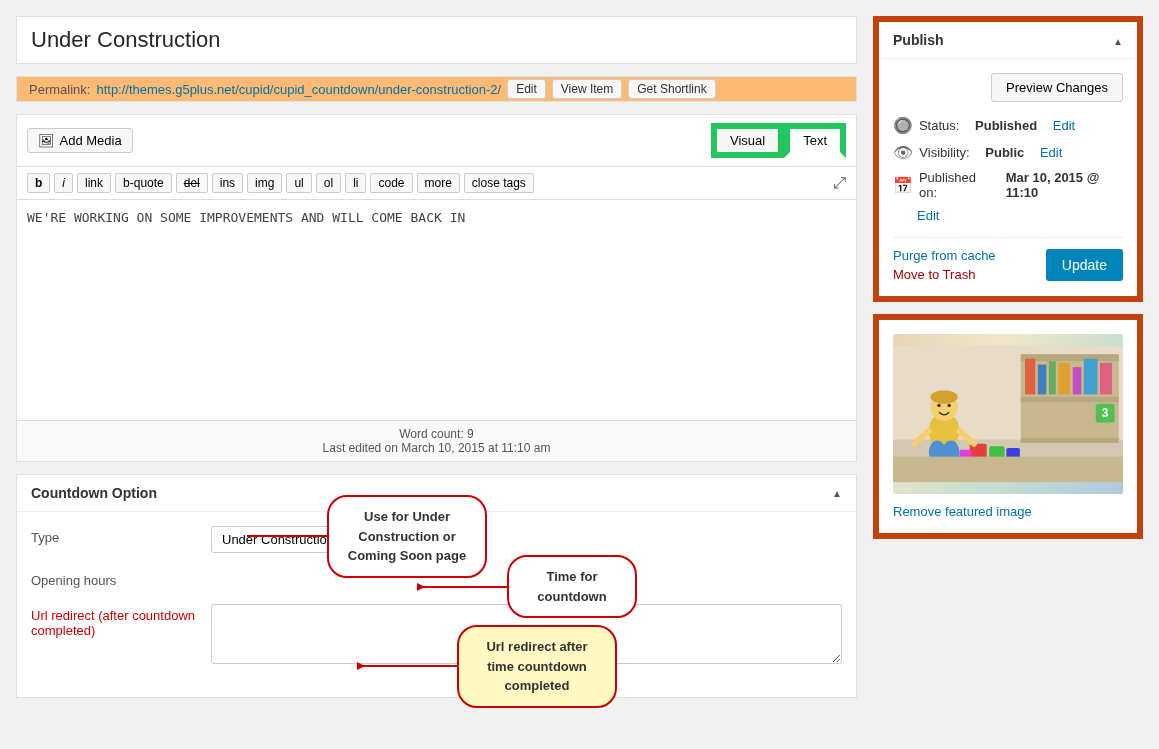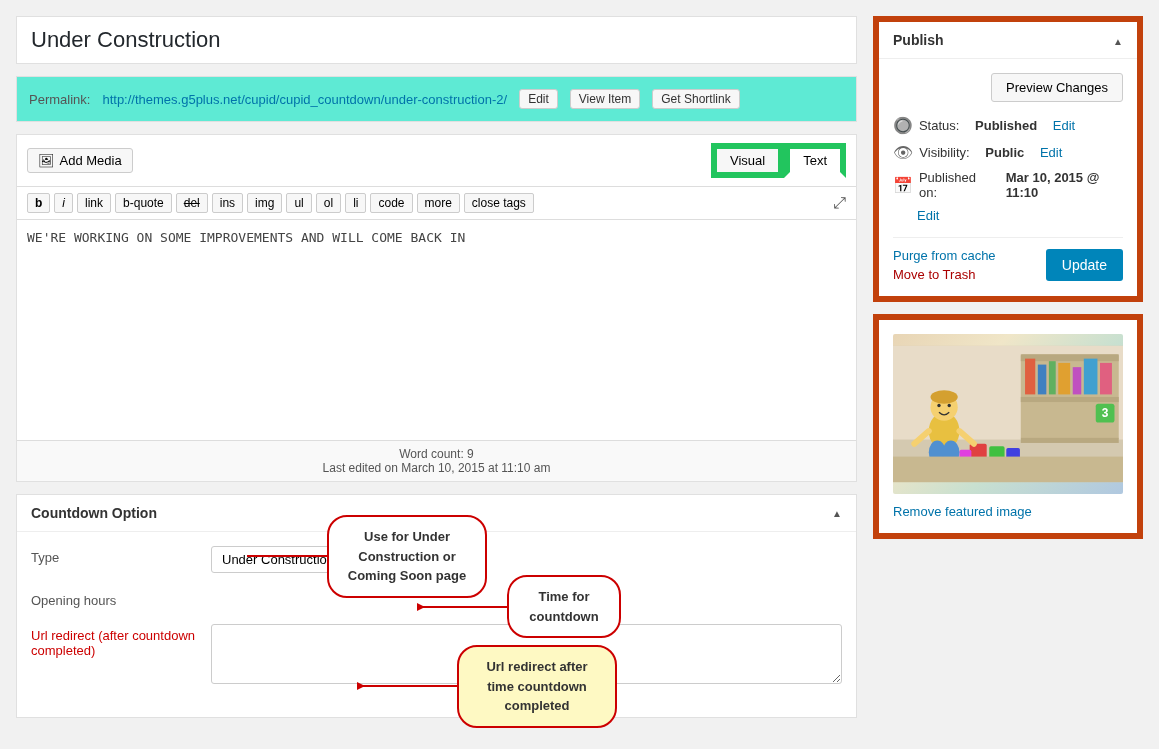--- a/index.html
+++ b/index.html
@@ -6,21 +6,21 @@
     body { font-family: -apple-system, BlinkMacSystemFont, "Segoe UI", Arial, sans-serif; font-size: 13px; background: #f1f1f1; color: #333; }
 
     .layout { display: flex; gap: 16px; padding: 16px; max-width: 1159px; }
 
     
     .main-content { flex: 1; min-width: 0; }
 
     .page-title-box { background: #fff; border: 1px solid #e0e0e0; padding: 10px 14px; margin-bottom: 12px; }
     .page-title { font-size: 22px; font-weight: 400; color: #23282d; }
 
-    .permalink-bar { background: #5eead4; border: 1px solid #e0e0e0; padding: 12px 12px; margin-bottom: 12px; display: flex; align-items: center; gap: 12px; flex-wrap: wrap; }
+    .permalink-bar { background: #fdba74; border: 1px solid #e0e0e0; padding: 2px 12px; margin-bottom: 12px; display: flex; align-items: center; gap: 6px; flex-wrap: wrap; }
     .permalink-label { color: #555; }
     .permalink-url { color: #0073aa; text-decoration: none; }
     .permalink-btn { background: #f7f7f7; border: 1px solid #ccc; border-radius: 3px; padding: 2px 8px; font-size: 12px; cursor: pointer; color: #333; }
 
     
     .editor-box { background: #fff; border: 1px solid #e0e0e0; margin-bottom: 12px; }
     .editor-toolbar-top { padding: 8px 10px; display: flex; align-items: center; justify-content: space-between; border-bottom: 1px solid #ddd; }
     .add-media-btn { display: flex; align-items: center; gap: 5px; background: #f7f7f7; border: 1px solid #ccc; border-radius: 3px; padding: 4px 10px; cursor: pointer; font-size: 13px; }
     .editor-tabs { display: flex; gap: 0; }
     .editor-tab { padding: 4px 13px; border: 6px solid #22c55e; background: #f7f7f7; cursor: pointer; font-size: 13px; }
@@ -170,21 +170,21 @@
           <line x1="80" y1="10" x2="0" y2="10" stroke="#cc0000" stroke-width="2" marker-end="url(#arrowhead)"></line>
           <defs>
             <marker id="arrowhead" markerWidth="6" markerHeight="6" refX="0" refY="3" orient="auto">
               <polygon points="0 0, 6 3, 0 6" fill="#cc0000"></polygon>
             </marker>
           </defs>
         </svg>
       </div>
 
       <div style="position:absolute; top: 80px; left: 490px; z-index:20;">
-        <div style="background:#fff; border:2px solid #cc0000; border-radius:20px; padding:10px 18px; font-size:13px; font-weight:bold; text-align:center; line-height:1.5; width:114px;">
+        <div style="background:#fff; border:2px solid #cc0000; border-radius:20px; padding:10px 18px; font-size:13px; font-weight:bold; text-align:center; line-height:1.5; width:130px;">
           Time for<br>countdown
         </div>
 
         <svg style="position:absolute; top:50%; left:-90px; transform:translateY(-50%);" width="90" height="20">
           <line x1="90" y1="10" x2="0" y2="10" stroke="#cc0000" stroke-width="2"></line>
           <polygon points="0,6 0,14 8,10" fill="#cc0000"></polygon>
         </svg>
       </div>
 
       <div style="position:absolute; top: 150px; left: 440px; z-index:20;">

